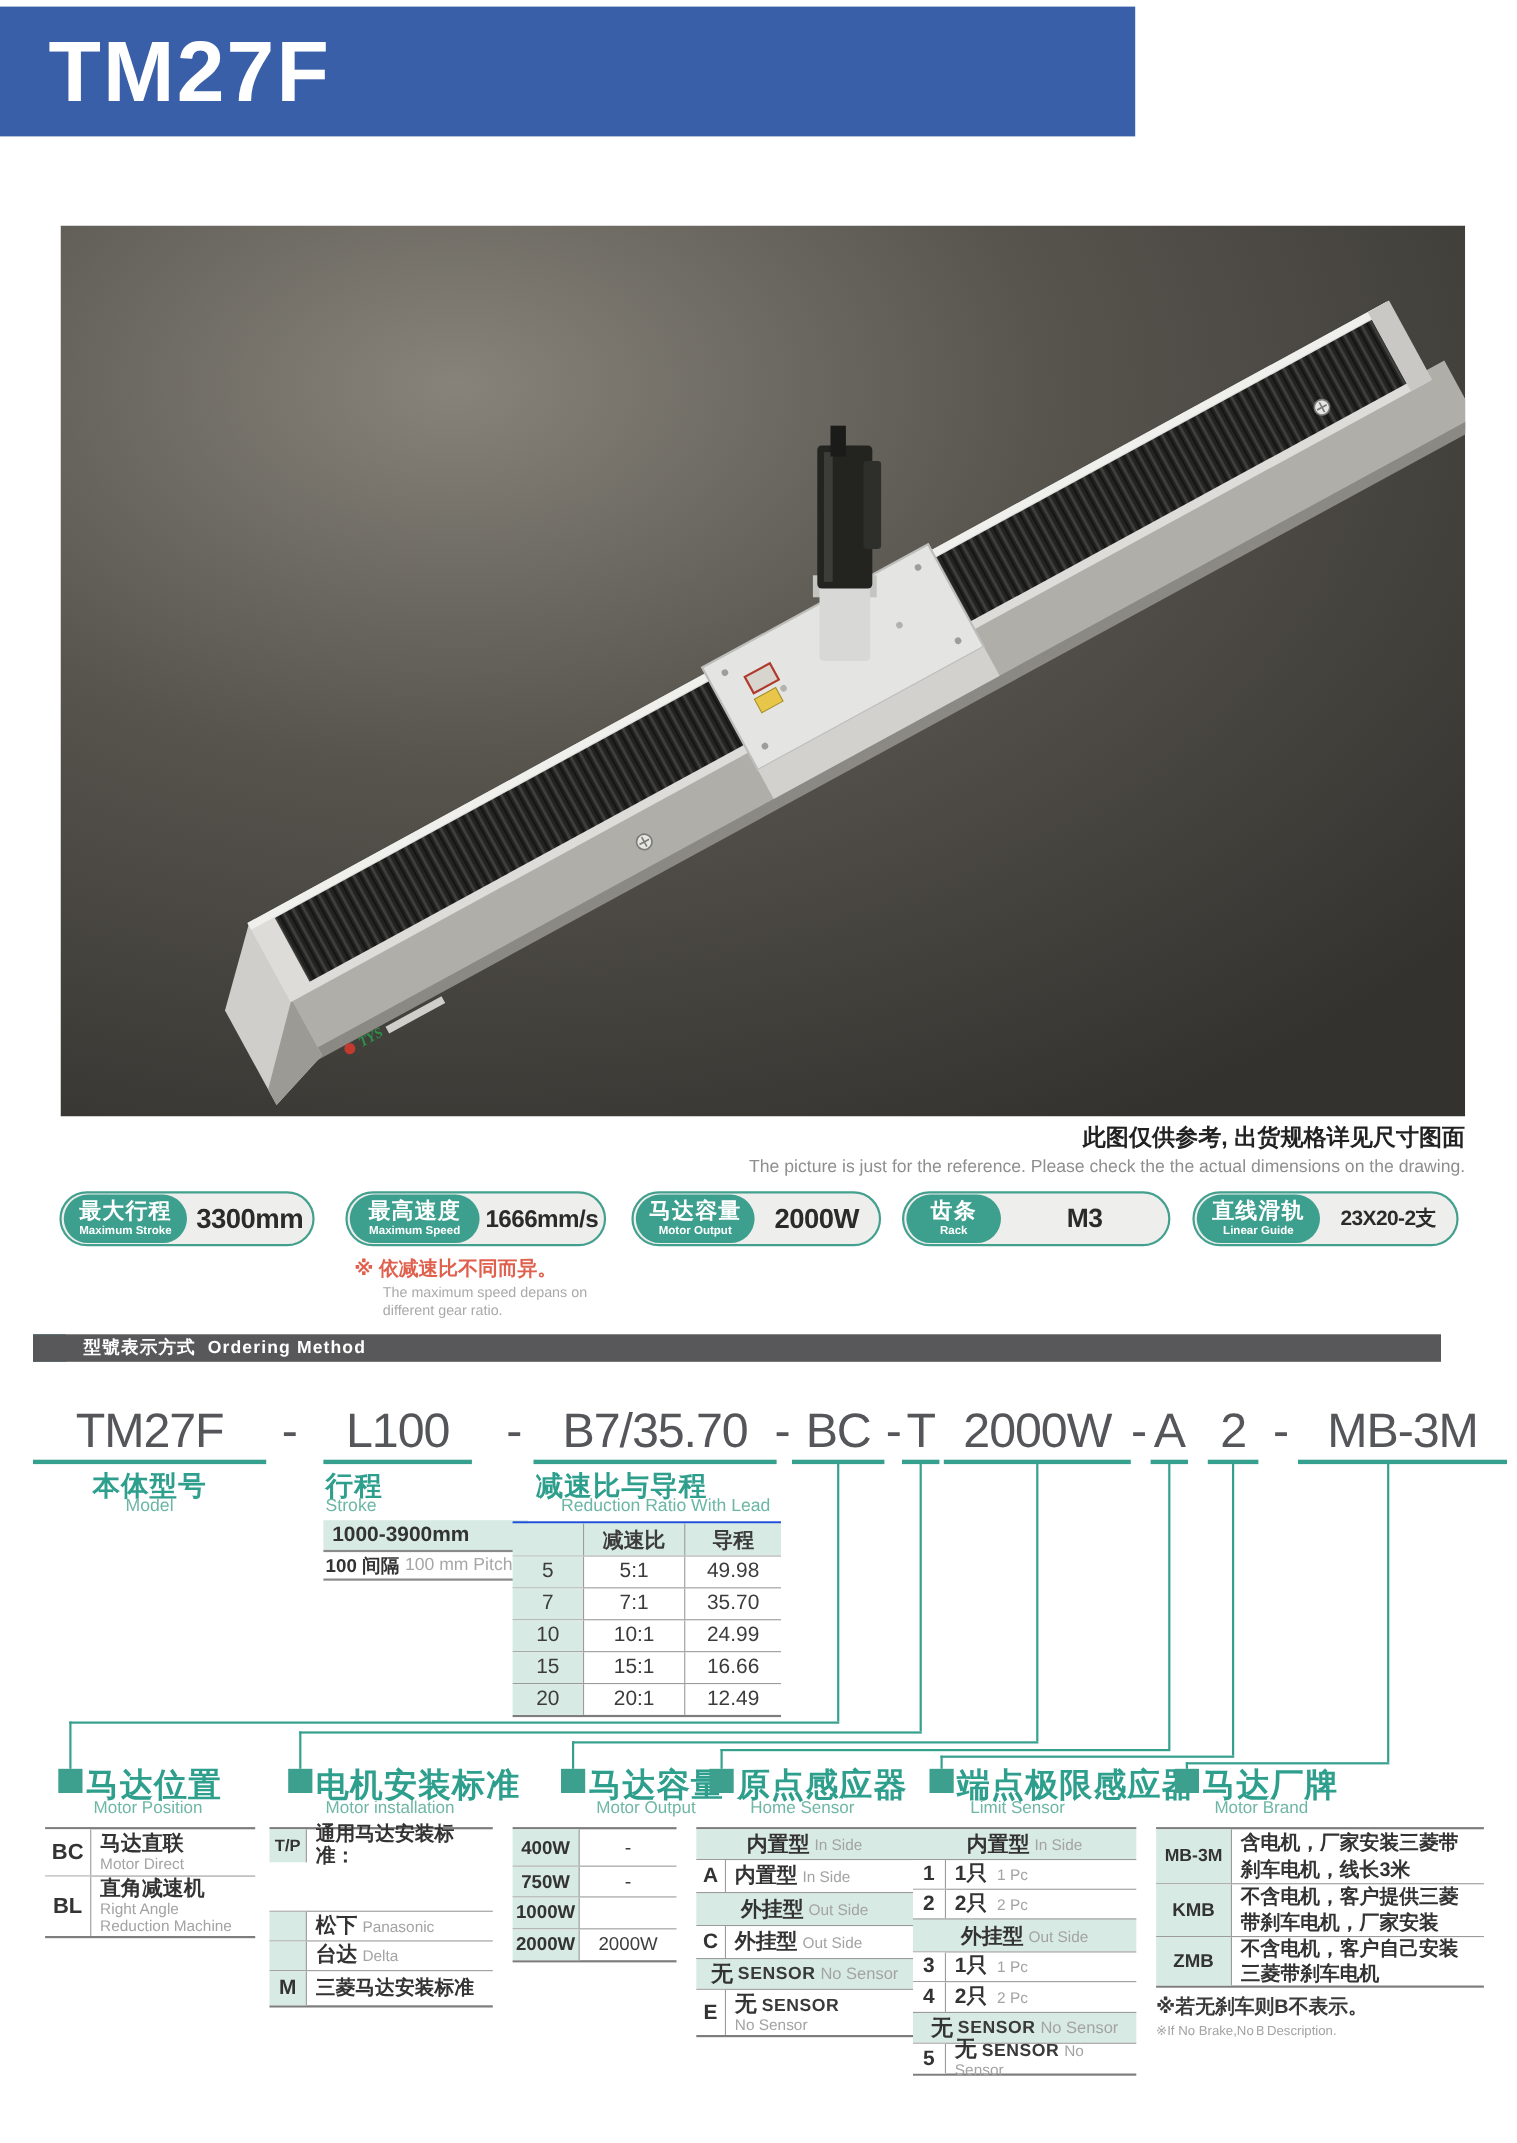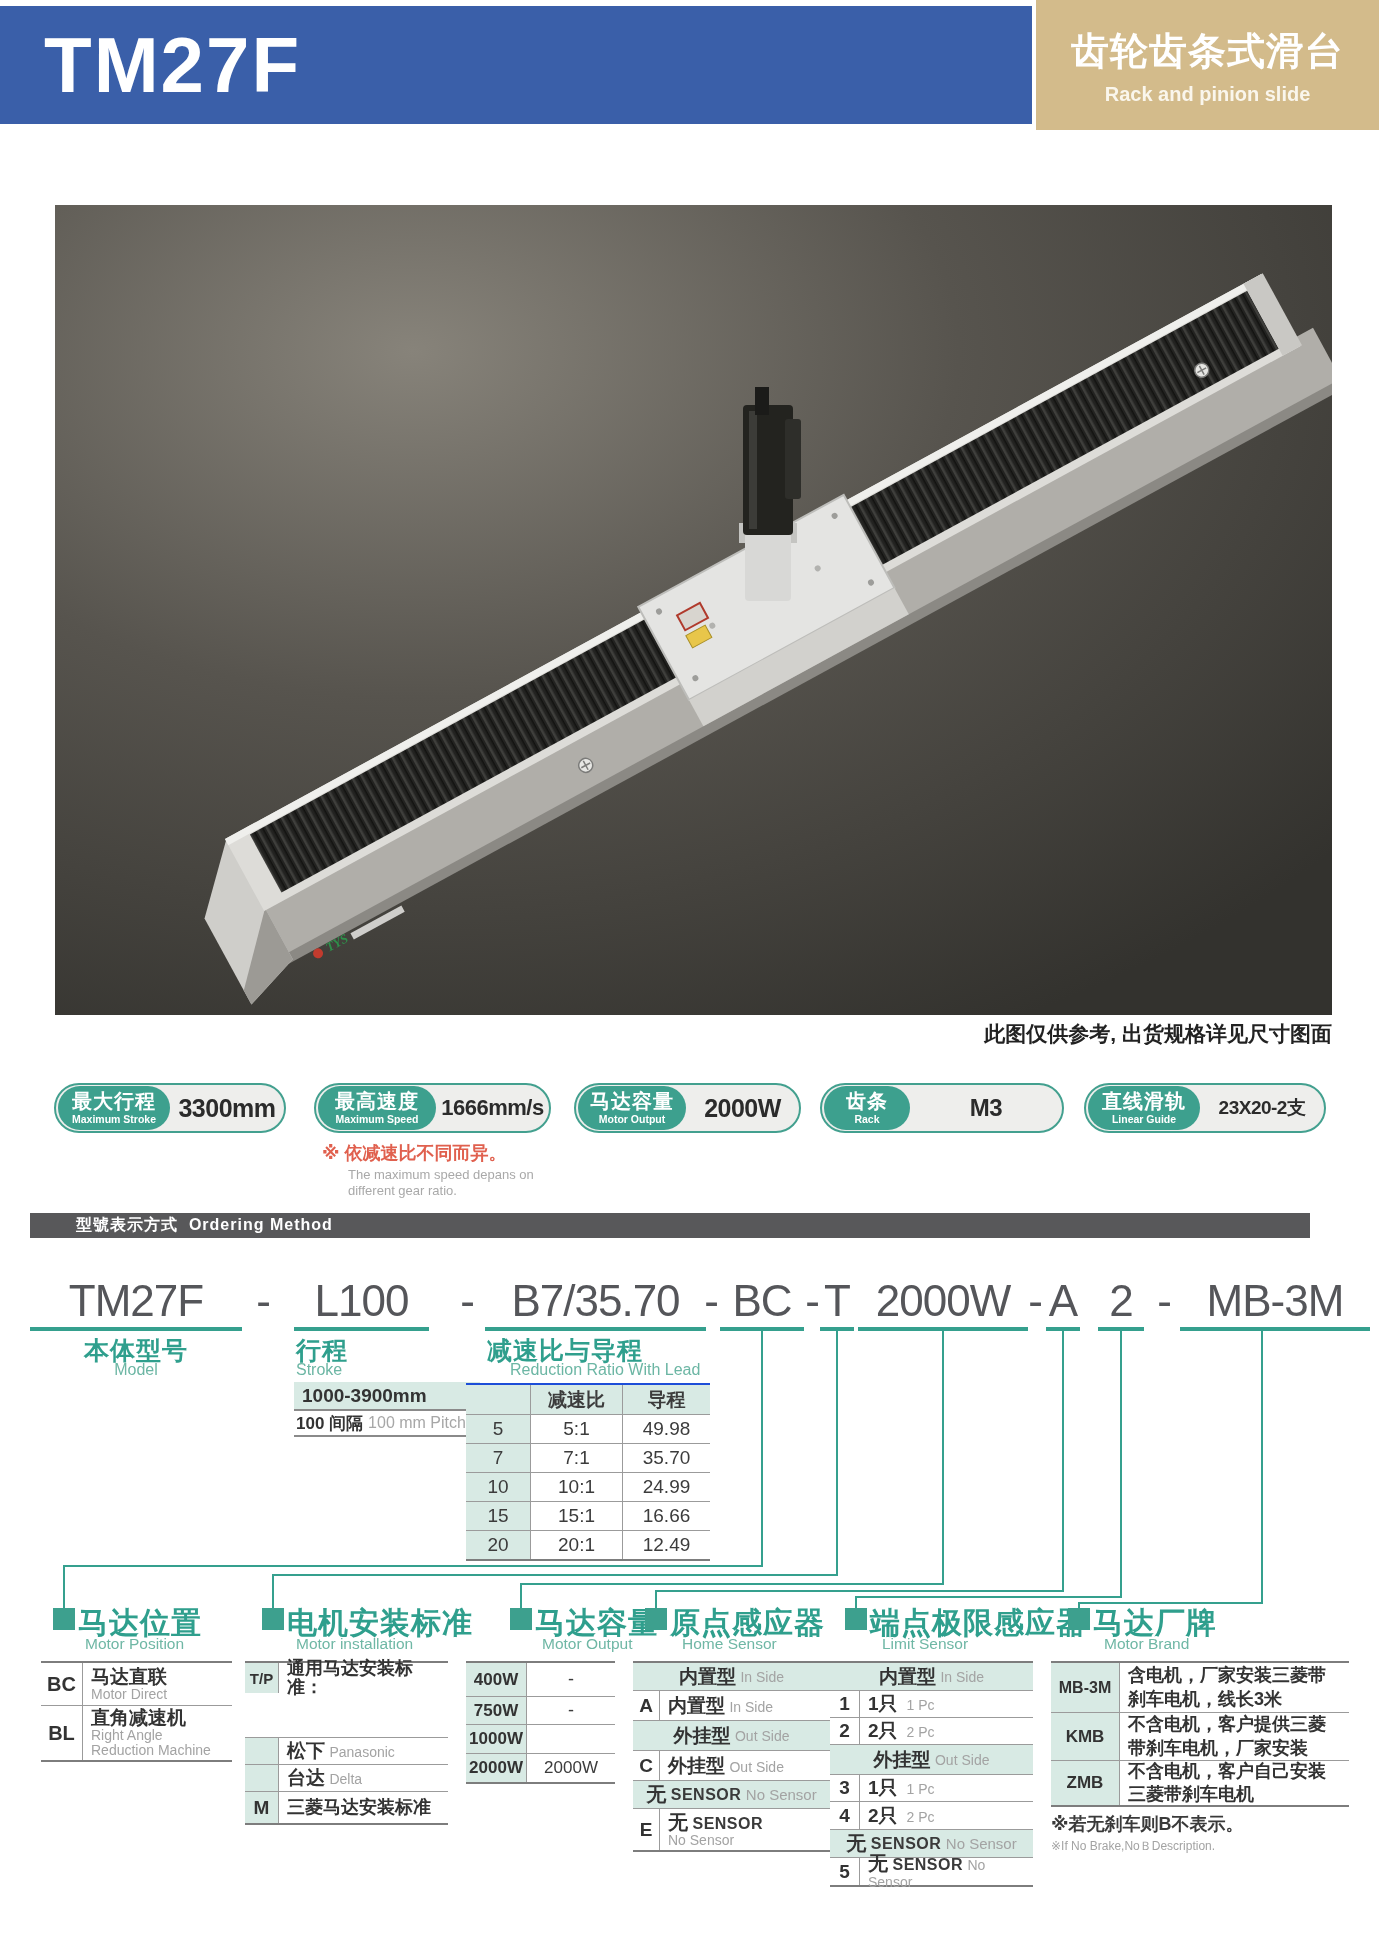--- a/index.html
+++ b/index.html
@@ -91,24 +91,20 @@
   .g6note2{left:1051px;top:1838px;font-size:12px;color:#a3a3a3;text-align:right;}
 </style>
 </head>
 <body>
 
 <div class="page">
 
   <div class="abs hdr-blue">
     <div class="hdr-model">TM27F</div>
   </div>
-  <div class="abs hdr-tan">
-    <div class="cnt">齿轮齿条式滑台</div>
-    <div class="ent">Rack and pinion slide</div>
-  </div>
 
   <div class="abs photo">
     <svg width="1277" height="810" viewBox="0 0 1277 810">
       <defs>
         <radialGradient id="bg" cx="28%" cy="18%" r="95%">
           <stop offset="0%" stop-color="#87837a"></stop>
           <stop offset="45%" stop-color="#57544e"></stop>
           <stop offset="100%" stop-color="#33322e"></stop>
         </radialGradient>
         <pattern id="ribs" width="9" height="10" patternUnits="userSpaceOnUse">
@@ -168,20 +164,21 @@
       <g transform="translate(272,748) rotate(-28.6)">
         <circle cx="-8" cy="-4" r="5" fill="#c23b2e"></circle>
         <text x="2" y="0" font-size="13" font-style="italic" font-weight="bold" fill="#2e8f4a" font-family="Liberation Serif,serif">TYS</text>
         <rect x="30" y="-6" width="58" height="7" fill="#cfcecb"></rect>
       </g>
     </svg>
   </div>
 
   <div class="abs caption">
     <div class="c1">此图仅供参考, 出货规格详见尺寸图面</div>
+    <div class="c2">The picture is just for the reference. Please check the the actual dimensions on the drawing.</div>
   </div>
 
   <div class="abs badge" style="left:54px;width:232px;">
     <div class="pill" style="width:112px;">
       <div class="p1">最大行程</div>
       <div class="p2">Maximum Stroke</div>
     </div>
     <div class="bval" style="font-size:25px;">3300mm</div>
   </div>
   <div class="abs badge" style="left:314px;width:237px;">

